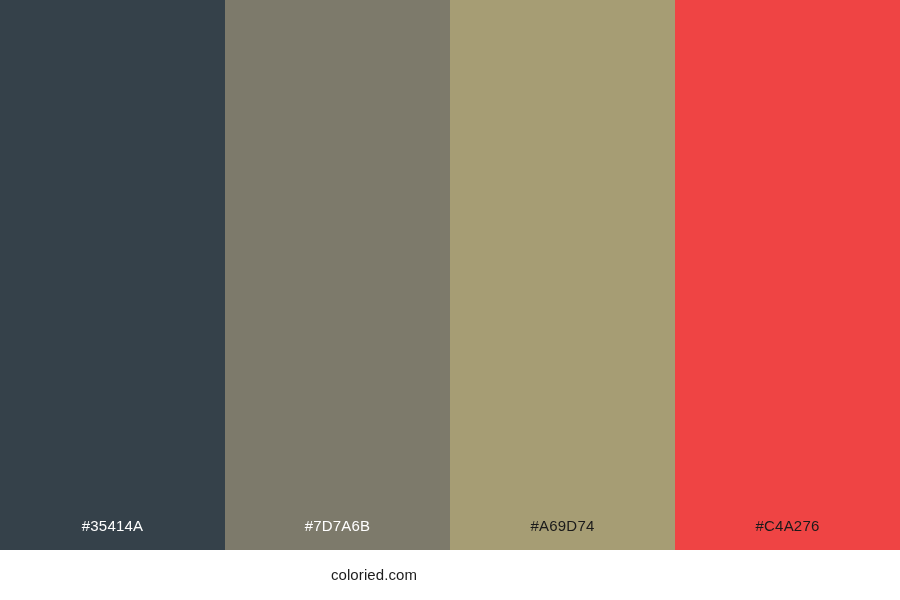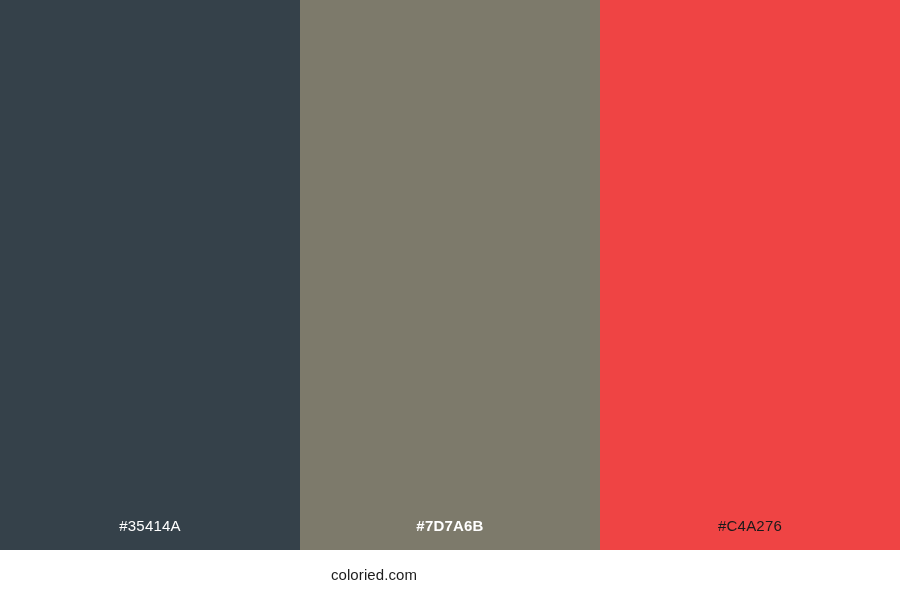--- a/index.html
+++ b/index.html
@@ -81,24 +81,27 @@
 <body>
 
 <div id="palette-page">
 
   <div id="swatch-strip">
 
     <div class="swatch" style="background-color: rgb(53, 65, 74);">
       <span class="swatch-label label-light">#35414A</span>
     </div>
 
-    <div class="swatch" style="background-color: rgb(125, 122, 107); font-weight: bold;">
+    <div class="swatch" style="background-color: rgb(125, 122, 107);">
       <span class="swatch-label label-light">#7D7A6B</span>
     </div>
 
+    <div class="swatch" style="background-color: rgb(166, 157, 116);">
+      <span class="swatch-label label-dark">#A69D74</span>
+    </div>
 
 
     <div class="swatch" style="background-color: #ef4444;">
       <span class="swatch-label label-dark">#C4A276</span>
     </div>
 
   </div>
 
   <div id="footer-bar" style="background-color: rgb(255, 255, 255);">
     <span id="footer-brand" style="color: rgb(28, 28, 28);">coloried.com</span>

